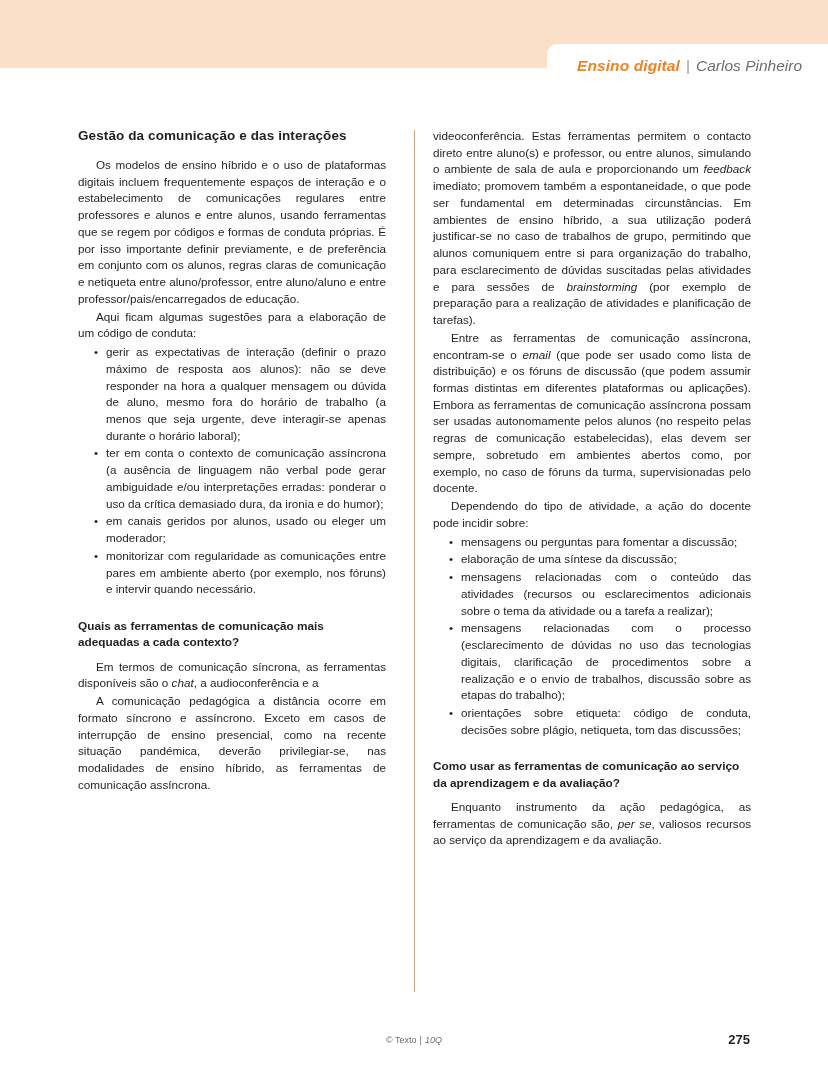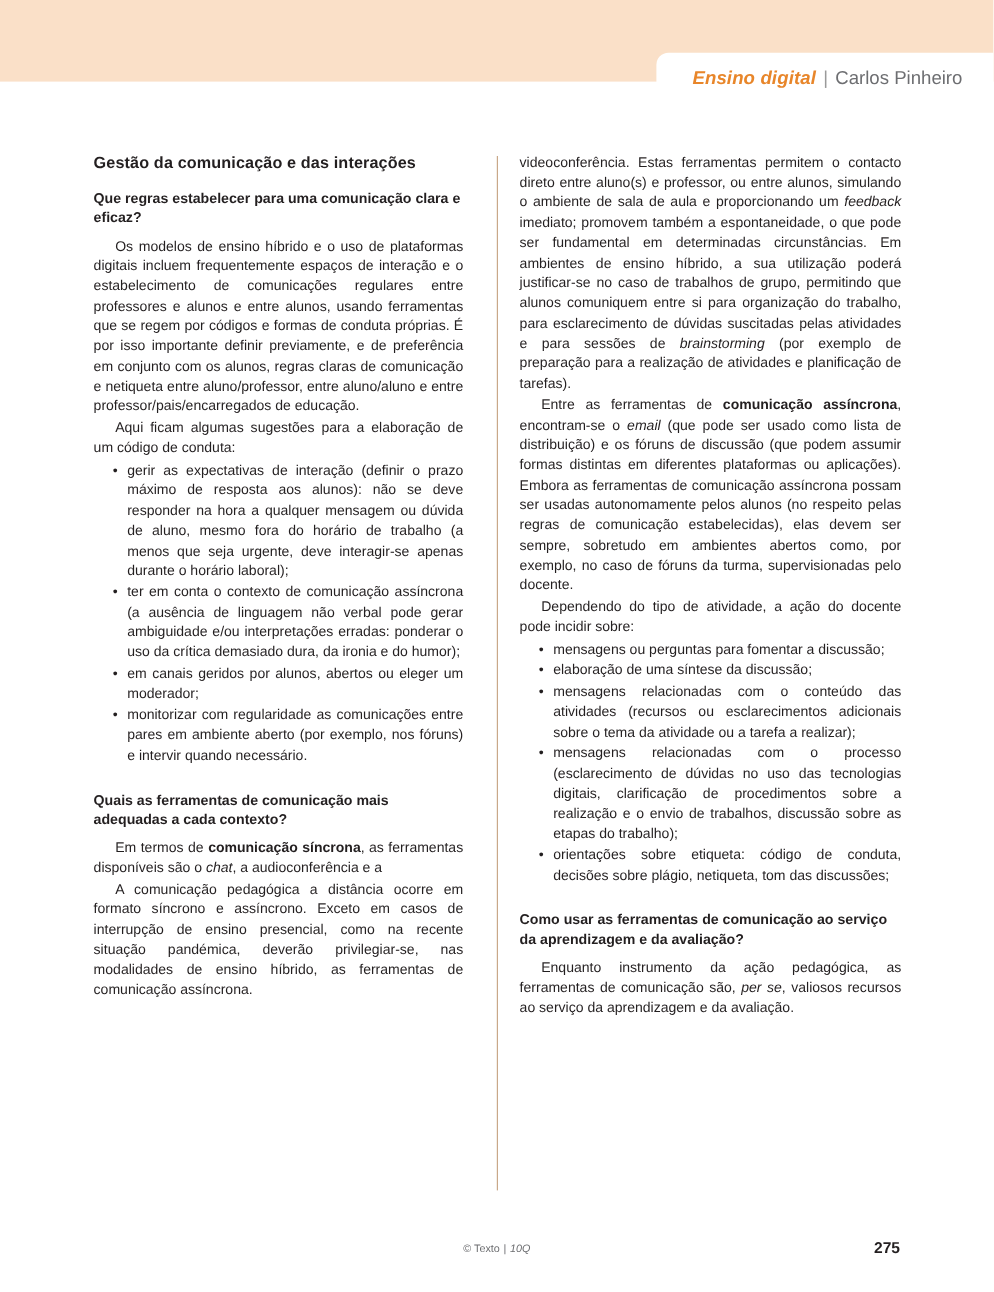--- a/index.html
+++ b/index.html
@@ -44,20 +44,21 @@
     letter-spacing: .1px;
   }
   .header-sep {
     color: #9a9a9a;
     font-size: 15.5px;
     margin: 0 6px;
   }
   .header-author {
     color: #6d6e71;
     font-size: 15.5px;
+    font-style: italic;
   }
 
   
   .page {
     position: absolute;
     top: 88px;
     left: 0;
     width: 828px;
     height: 989px;
   }
@@ -125,21 +126,21 @@
     hyphens: auto;
   }
   ul.bullets li::before {
     content: "•";
     position: absolute;
     left: 0;
     top: 0;
   }
 
   em { font-style: italic; }
-  strong { font-weight: bold; }
+  strong { font-weight: normal; }
 
   
   .footer {
     position: absolute;
     bottom: 22px;
     left: 0;
     width: 828px;
     height: 20px;
   }
   .footer-center {
@@ -170,30 +171,29 @@
     <span class="header-author">Carlos Pinheiro</span>
   </div>
 </div>
 
 <div class="page">
   <div class="columns">
 
     <div class="col col-left">
       <h1 class="section-title">Gestão da comunicação e das interações</h1>
 
-      <h2 class="sub-q">Que regras estabelecer para uma comunicação clara e eficaz?</h2>
 
       <p class="body">Os modelos de ensino híbrido e o uso de plataformas digitais incluem frequentemente espaços de interação e o estabelecimento de comunicações regulares entre professores e alunos e entre alunos, usando ferramentas que se regem por códigos e formas de conduta próprias. É por isso importante definir previamente, e de preferência em conjunto com os alunos, regras claras de comunicação e netiqueta entre aluno/professor, entre aluno/aluno e entre professor/pais/encarregados de educação.</p>
 
       <p class="body">Aqui ficam algumas sugestões para a elaboração de um código de conduta:</p>
 
       <ul class="bullets">
         <li>gerir as expectativas de interação (definir o prazo máximo de resposta aos alunos): não se deve responder na hora a qualquer mensagem ou dúvida de aluno, mesmo fora do horário de trabalho (a menos que seja urgente, deve interagir-se apenas durante o horário laboral);</li>
         <li>ter em conta o contexto de comunicação assíncrona (a ausência de linguagem não verbal pode gerar ambiguidade e/ou interpretações erradas: ponderar o uso da crítica demasiado dura, da ironia e do humor);</li>
-        <li>em canais geridos por alunos, abertos ou eleger um moderador;</li>
+        <li>em canais geridos por alunos, usado ou eleger um moderador;</li>
         <li>monitorizar com regularidade as comunicações entre pares em ambiente aberto (por exemplo, nos fóruns) e intervir quando necessário.</li>
       </ul>
 
       <h2 class="sub-q spaced">Quais as ferramentas de comunicação mais adequadas a cada contexto?</h2>
 
       <p class="body"><span>Em termos de </span><strong>comunicação síncrona</strong><span>, as ferramentas disponíveis são o </span><em>chat</em><span>, a audioconferência e a</span></p>
 
       <p class="body">A comunicação pedagógica a distância ocorre em formato síncrono e assíncrono. Exceto em casos de interrupção de ensino presencial, como na recente situação pandémica, deverão privilegiar-se, nas modalidades de ensino híbrido, as ferramentas de comunicação assíncrona.</p>
     </div>
 

